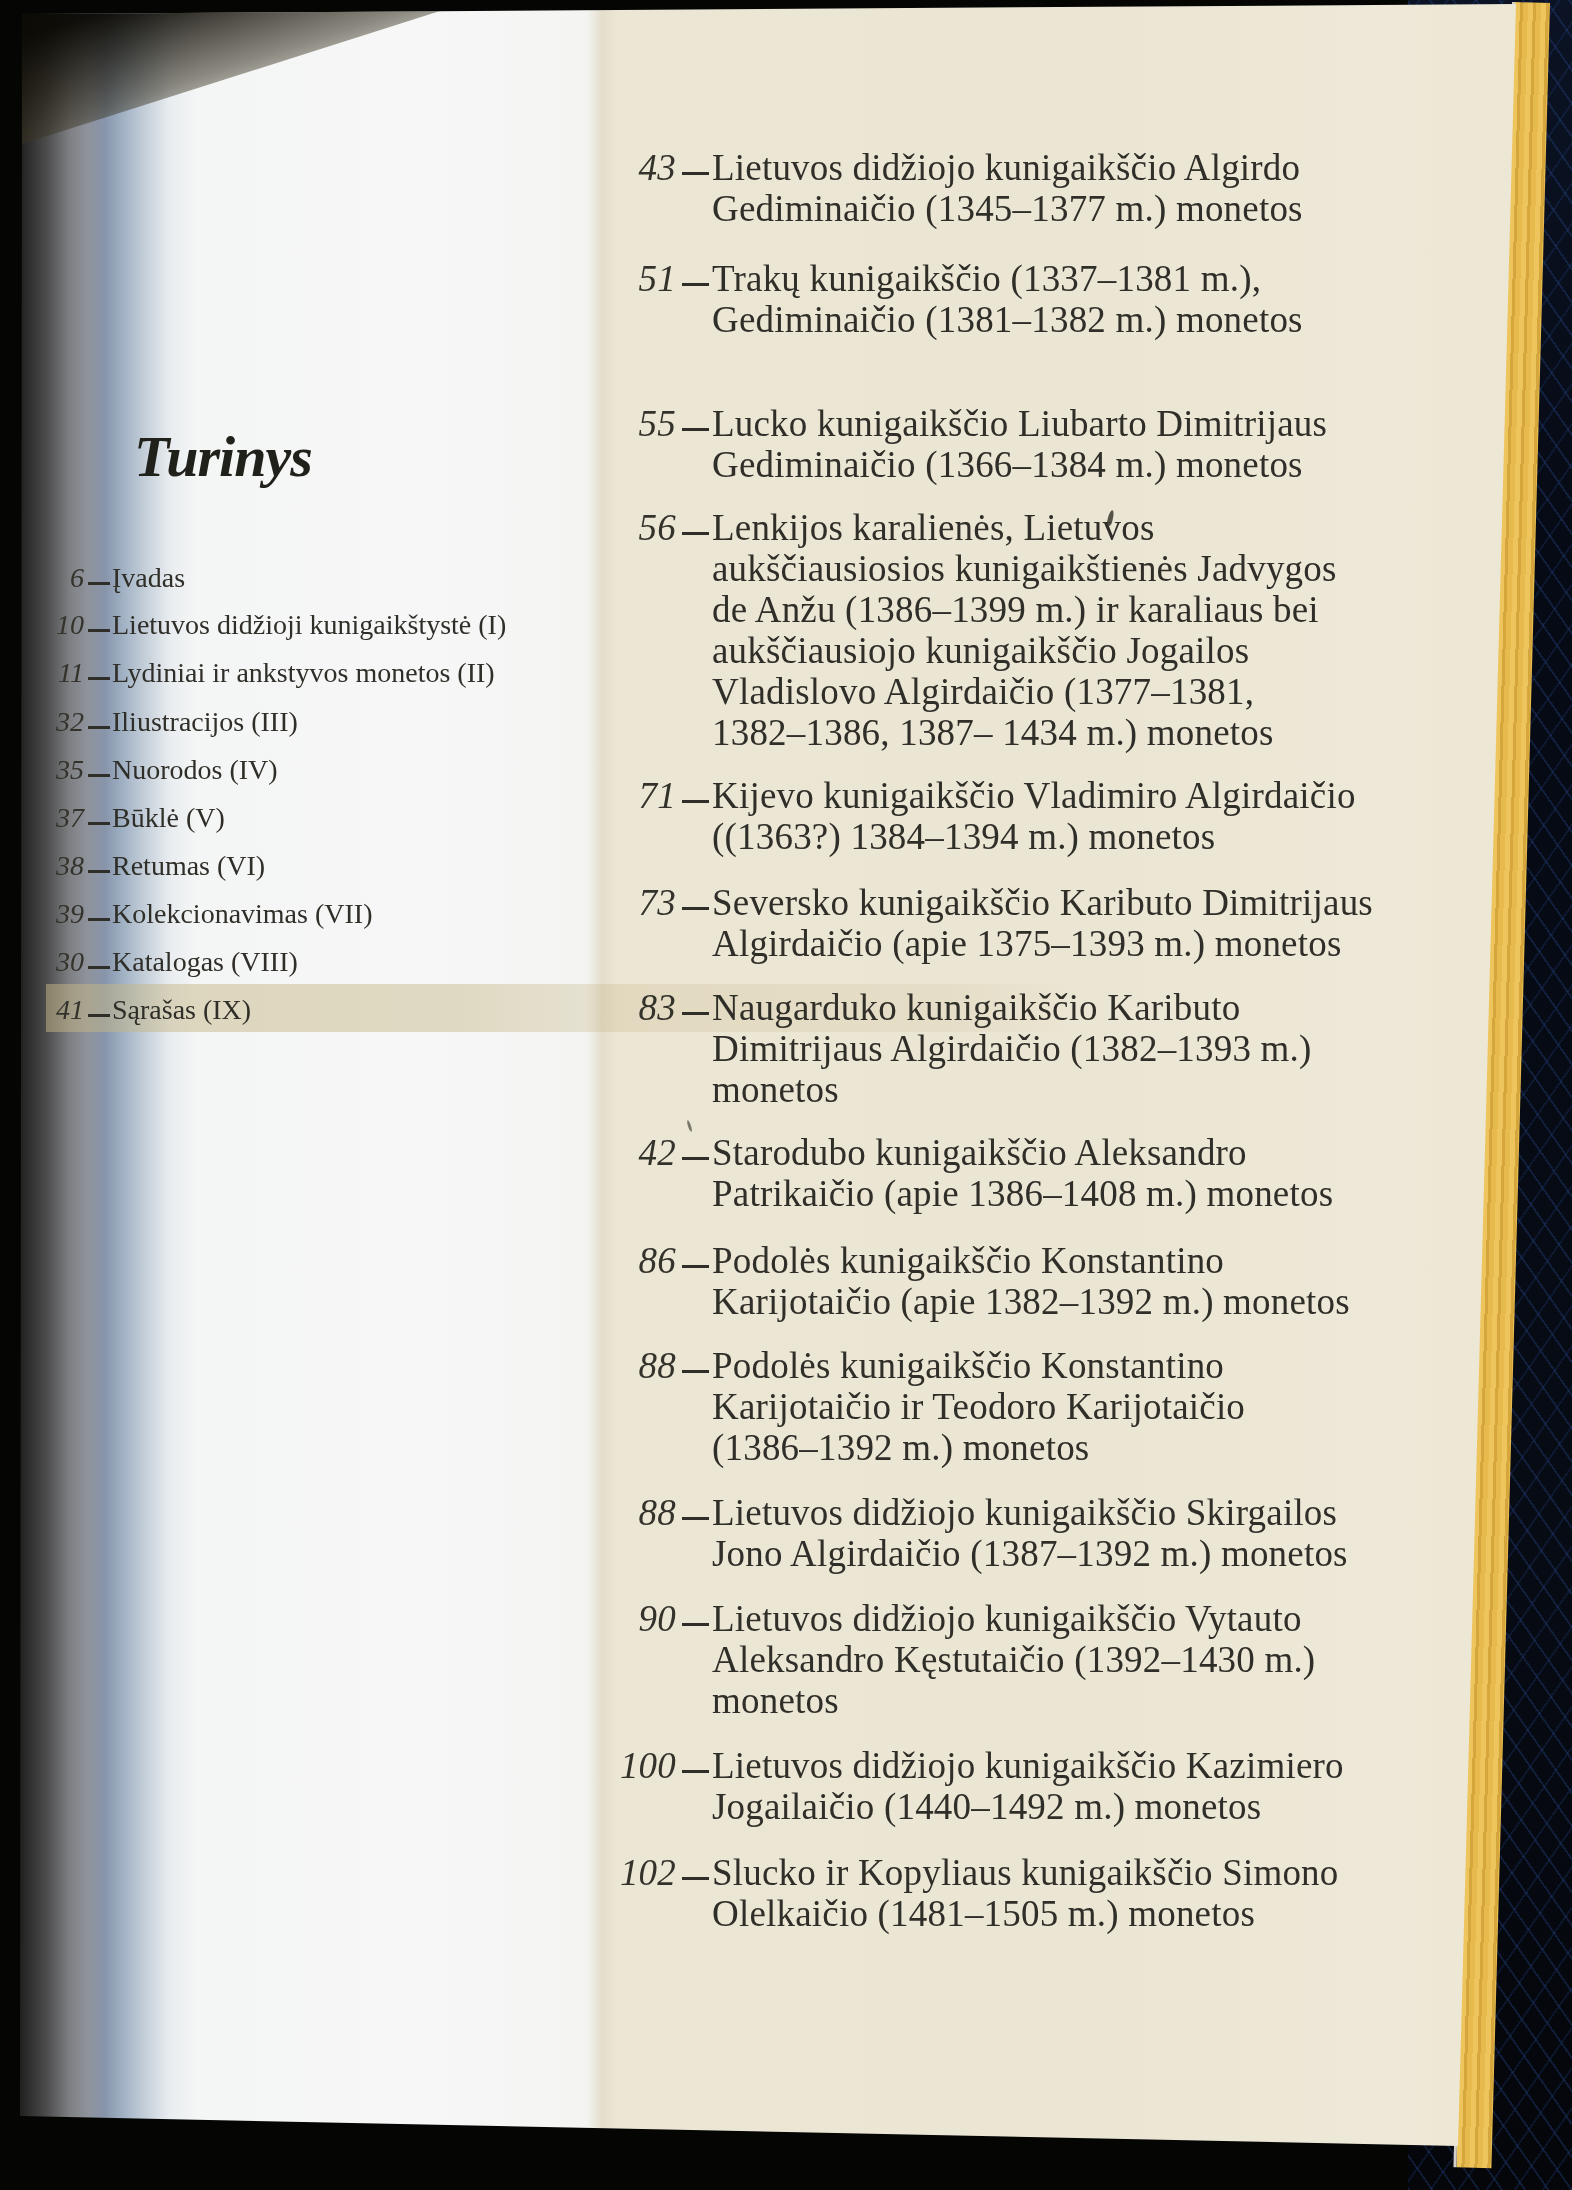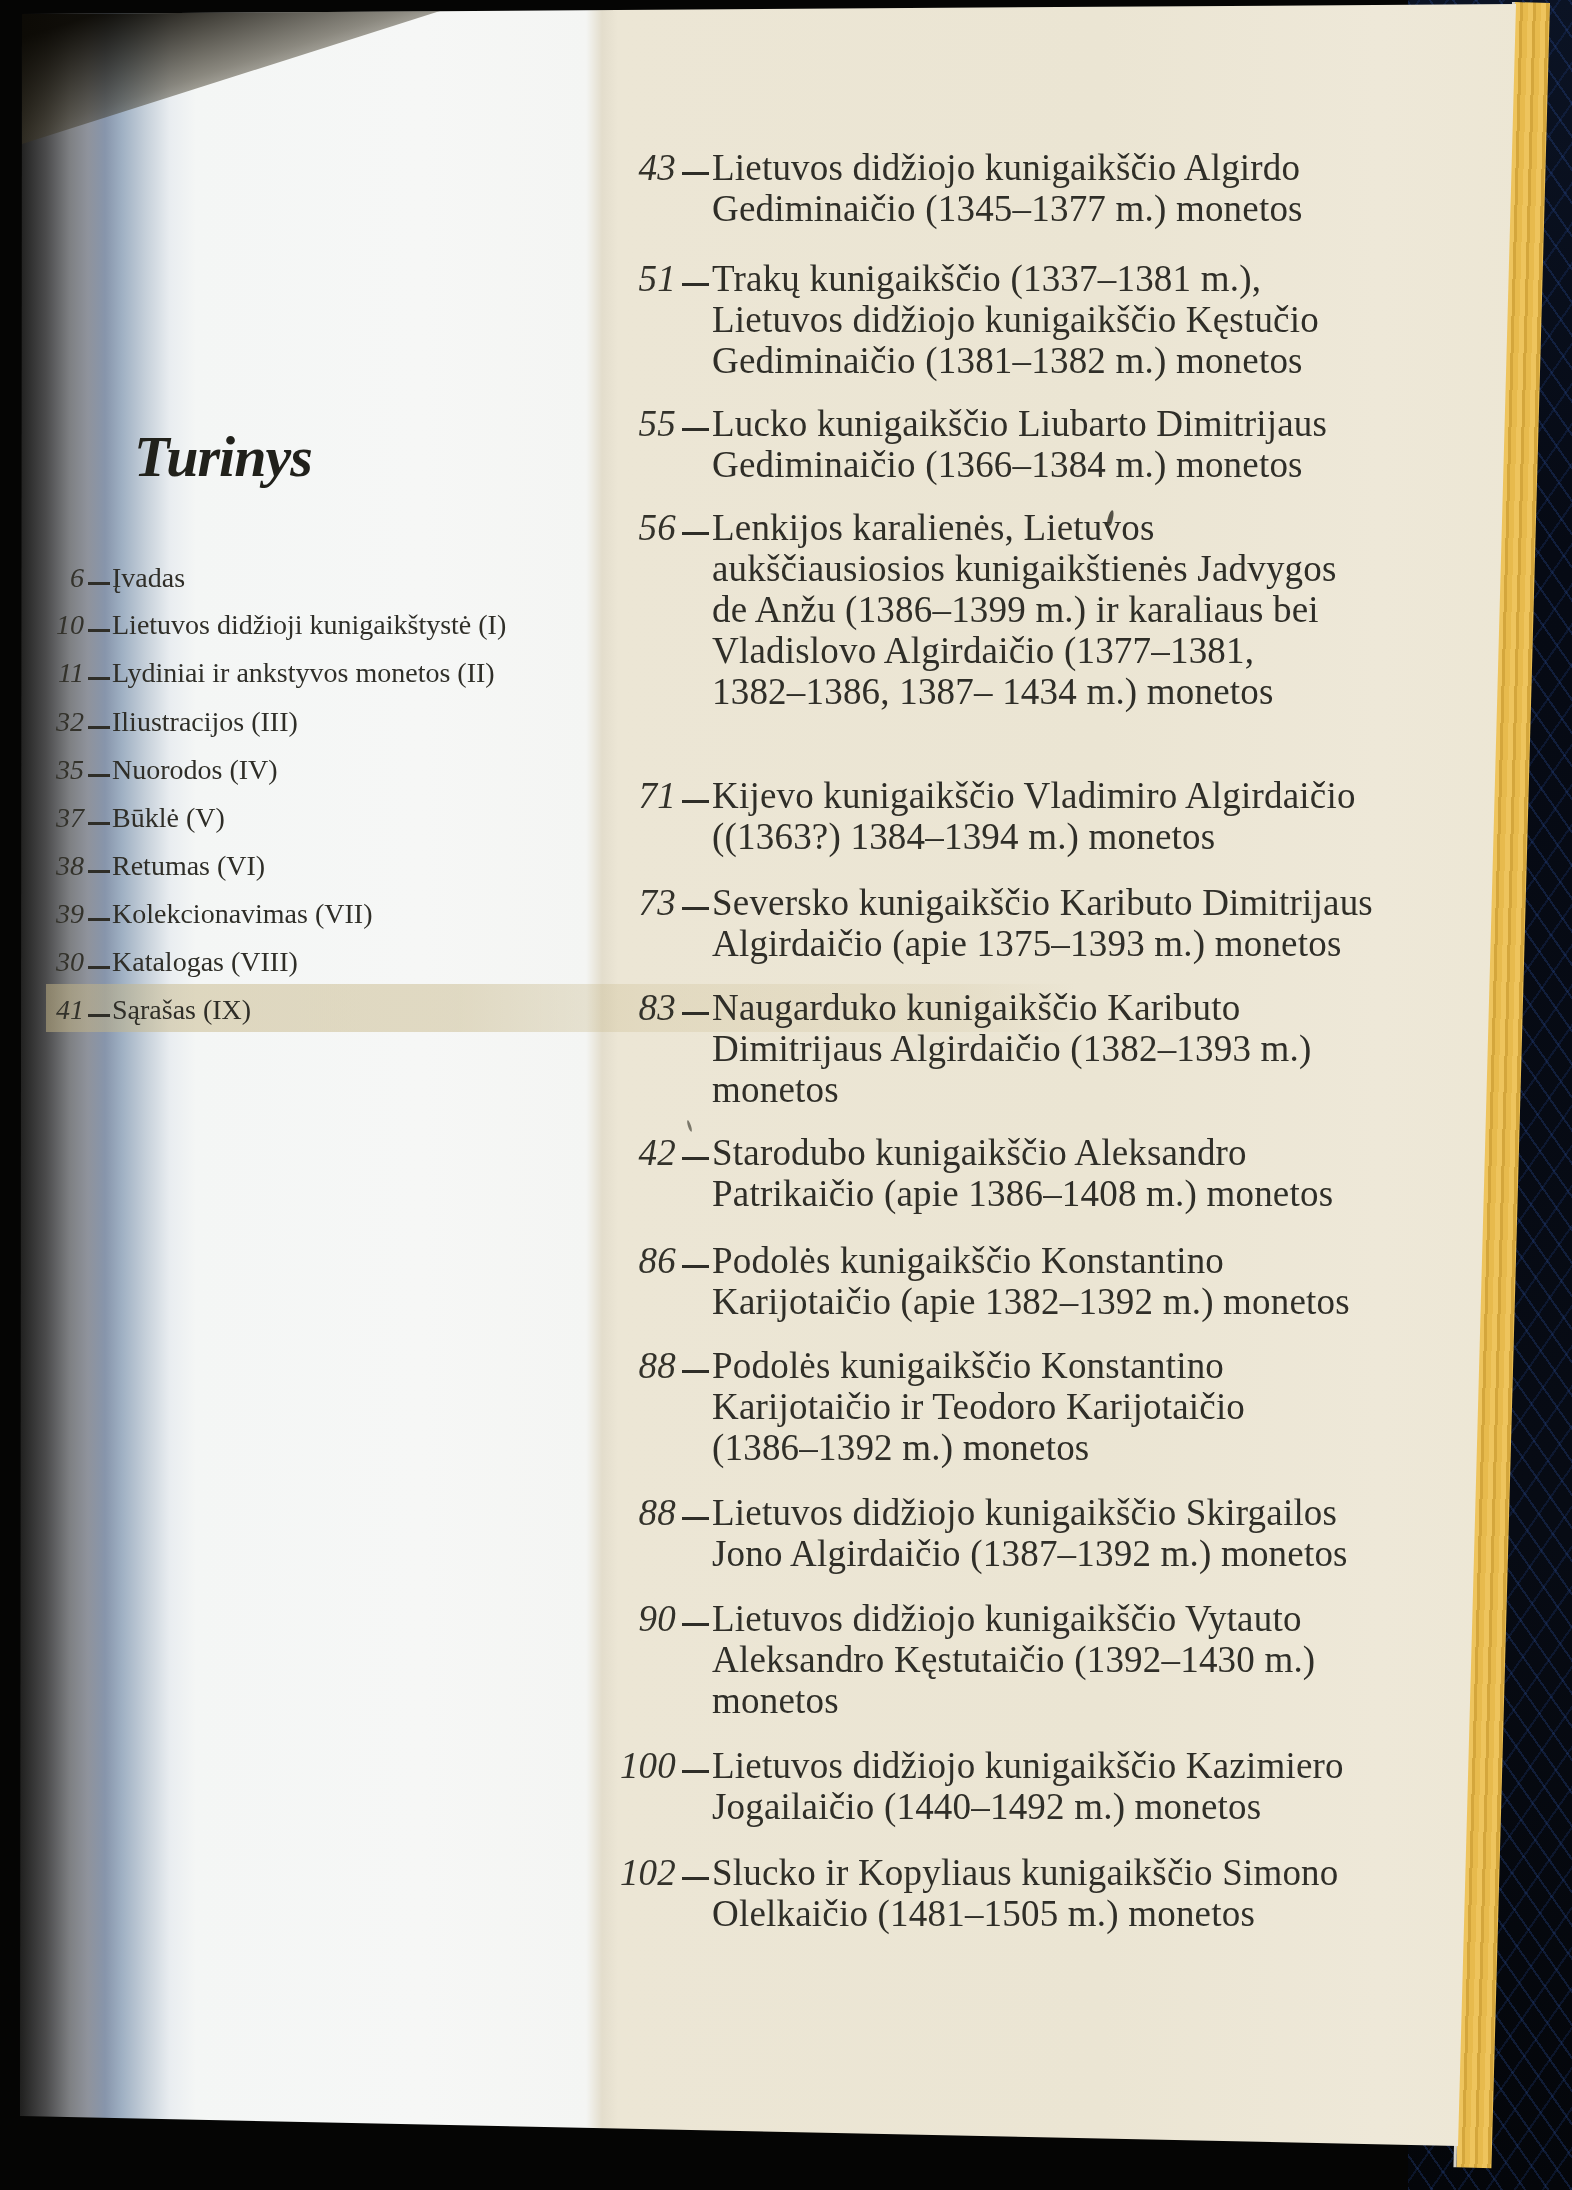--- a/index.html
+++ b/index.html
@@ -96,35 +96,35 @@
       <div class="r-entry" style="top: 147px;">
         <span class="r-num">43</span>
         <span class="r-dash"></span>
         <div class="r-line">Lietuvos didžiojo kunigaikščio Algirdo</div>
         <div class="r-line">Gediminaičio (1345–1377 m.) monetos</div>
       </div>
       <div class="r-entry" style="top: 258px;">
         <span class="r-num">51</span>
         <span class="r-dash"></span>
         <div class="r-line">Trakų kunigaikščio (1337–1381 m.),</div>
-        <div class="r-line">Lietuvos didžiojo kunigaikščio Kęstučio</div>
         <div class="r-line">Gediminaičio (1381–1382 m.) monetos</div>
       </div>
       <div class="r-entry" style="top: 403px;">
         <span class="r-num">55</span>
         <span class="r-dash"></span>
         <div class="r-line">Lucko kunigaikščio Liubarto Dimitrijaus</div>
         <div class="r-line">Gediminaičio (1366–1384 m.) monetos</div>
       </div>
       <div class="r-entry" style="top: 507px;">
         <span class="r-num">56</span>
         <span class="r-dash"></span>
         <div class="r-line">Lenkijos karalienės, Lietuvos</div>
         <div class="r-line">aukščiausiosios kunigaikštienės Jadvygos</div>
         <div class="r-line">de Anžu (1386–1399 m.) ir karaliaus bei</div>
+        <div class="r-line">aukščiausiojo kunigaikščio Jogailos</div>
         <div class="r-line">Vladislovo Algirdaičio (1377–1381,</div>
         <div class="r-line">1382–1386, 1387– 1434 m.) monetos</div>
       </div>
       <div class="r-entry" style="top: 775px;">
         <span class="r-num">71</span>
         <span class="r-dash"></span>
         <div class="r-line">Kijevo kunigaikščio Vladimiro Algirdaičio</div>
         <div class="r-line">((1363?) 1384–1394 m.) monetos</div>
       </div>
       <div class="r-entry" style="top: 882px;">

